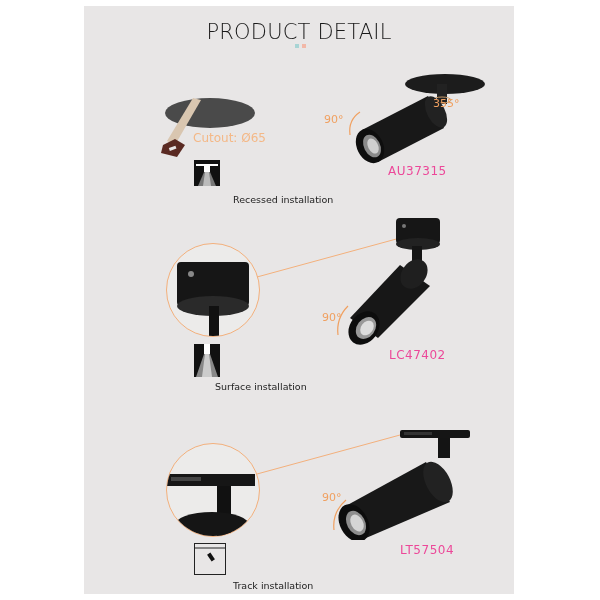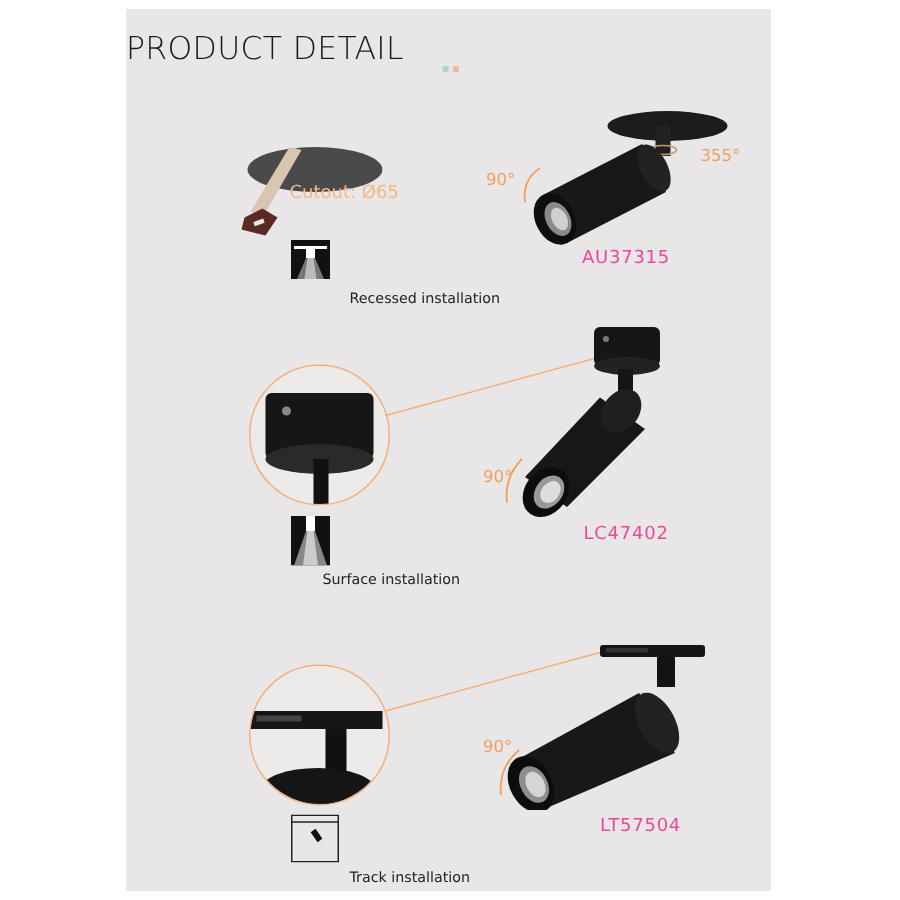--- a/index.html
+++ b/index.html
@@ -1,18 +1,18 @@
 <!DOCTYPE html>
 <html><head>
 <meta charset="utf-8">
 <style>
   html,body{margin:0;padding:0;background:#ffffff;}
   body{width:600px;height:600px;position:relative;overflow:hidden;font-family:"Liberation Sans","DejaVu Sans",sans-serif;}
   .panel{position:absolute;left:84px;top:6px;width:430px;height:588px;background:#e8e6e6;}
-  .title{position:absolute;left:84px;width:430px;top:20px;text-align:left;font-size:21px;color:#1a1a1a;letter-spacing:0.2px;font-family:"DejaVu Sans","Liberation Sans",sans-serif;font-weight:300;}
+  .title{position:absolute;left:84px;width:430px;top:20px;text-align:center;font-size:21px;color:#1a1a1a;letter-spacing:0.2px;font-family:"DejaVu Sans","Liberation Sans",sans-serif;font-weight:300;}
   .dots{position:absolute;top:44px;left:295px;display:flex;gap:3px;}
   .dots span{width:4px;height:4px;display:block;}
   .abs{position:absolute;}
   .model{position:absolute;font-size:12px;color:#ec4899;letter-spacing:0.5px;font-family:"DejaVu Sans",sans-serif;}
   .inst-label{position:absolute;font-size:9.5px;color:#222;font-family:"DejaVu Sans",sans-serif;margin-top:12px;}
   .deg{position:absolute;font-size:11px;color:#f0a060;font-family:"DejaVu Sans",sans-serif;}
   .cutout{position:absolute;font-size:12px;color:#f4b887;font-family:"DejaVu Sans",sans-serif;}
   .icon-box{position:absolute;width:26px;height:26px;}
   .zoom-circle{position:absolute;border:1.5px solid #f3b07c;border-radius:50%;overflow:hidden;background:#ecebea;}
 </style>
@@ -26,21 +26,21 @@
   <span style="background:#a8d4d4"></span>
   <span style="background:#f2b8a8"></span>
 </div>
 
 <svg class="abs" style="left:155px;top:95px" width="100" height="65">
   <ellipse cx="55" cy="18" rx="45" ry="15" fill="#4a4a4a"></ellipse>
   <polygon points="38,3 46,5 20,50 12,46" fill="#d9c6b0"></polygon>
   <polygon points="20,44 30,50 22,62 6,58 8,50" fill="#5a2a22"></polygon>
   <rect x="14" y="52" width="7" height="3" fill="#e8e6e6" transform="rotate(-20 17 53)"></rect>
 </svg>
-<div class="cutout" style="left:193px;top:121px">Cutout: Ø65</div>
+<div class="cutout" style="left:193px;top:131px">Cutout: Ø65</div>
 
 <svg class="icon-box" style="left:194px;top:160px" viewBox="0 0 26 26">
   <rect width="26" height="26" fill="#111"></rect>
   <rect x="2" y="4" width="22" height="2" fill="#fff"></rect>
   <rect x="10" y="6" width="6" height="6" fill="#fff"></rect>
   <polygon points="10,12 16,12 22,26 4,26" fill="#777"></polygon>
   <polygon points="11,12 15,12 17,26 9,26" fill="#bbb"></polygon>
 </svg>
 <div class="inst-label" style="left:233px;top:182px">Recessed installation</div>
 
@@ -49,21 +49,21 @@
   <rect x="117" y="14" width="10" height="20" fill="#222"></rect>
   <ellipse cx="122" cy="30" rx="9" ry="3" fill="none" stroke="#c79a6a" stroke-width="1"></ellipse>
   <polygon points="42,60 108,26 124,58 58,92" fill="#181818"></polygon>
   <ellipse cx="116" cy="42" rx="9" ry="17" transform="rotate(-27 116 42)" fill="#222"></ellipse>
   <ellipse cx="50" cy="76" rx="13" ry="18" transform="rotate(-27 50 76)" fill="#0e0e0e"></ellipse>
   <ellipse cx="52" cy="76" rx="8" ry="12" transform="rotate(-27 52 76)" fill="#8a8a8a"></ellipse>
   <ellipse cx="53" cy="76" rx="5" ry="8" transform="rotate(-27 53 76)" fill="#cfcfcf"></ellipse>
   <path d="M30,65 Q28,50 40,42" fill="none" stroke="#f0a060" stroke-width="1.2"></path>
 </svg>
 <div class="deg" style="left:324px;top:113px">90°</div>
-<div class="deg" style="left:467px;top:97px">355°</div>
+<div class="deg" style="left:433px;top:97px">355°</div>
 <div class="model" style="left:388px;top:164px">AU37315</div>
 
 <div class="zoom-circle" style="left:166px;top:243px;width:92px;height:92px">
   <svg width="92" height="92">
     <rect x="10" y="18" width="72" height="44" rx="4" fill="#161616"></rect>
     <ellipse cx="46" cy="62" rx="36" ry="10" fill="#2a2a2a"></ellipse>
     <circle cx="24" cy="30" r="3" fill="#888"></circle>
     <rect x="42" y="62" width="10" height="30" fill="#111"></rect>
   </svg>
 </div>

